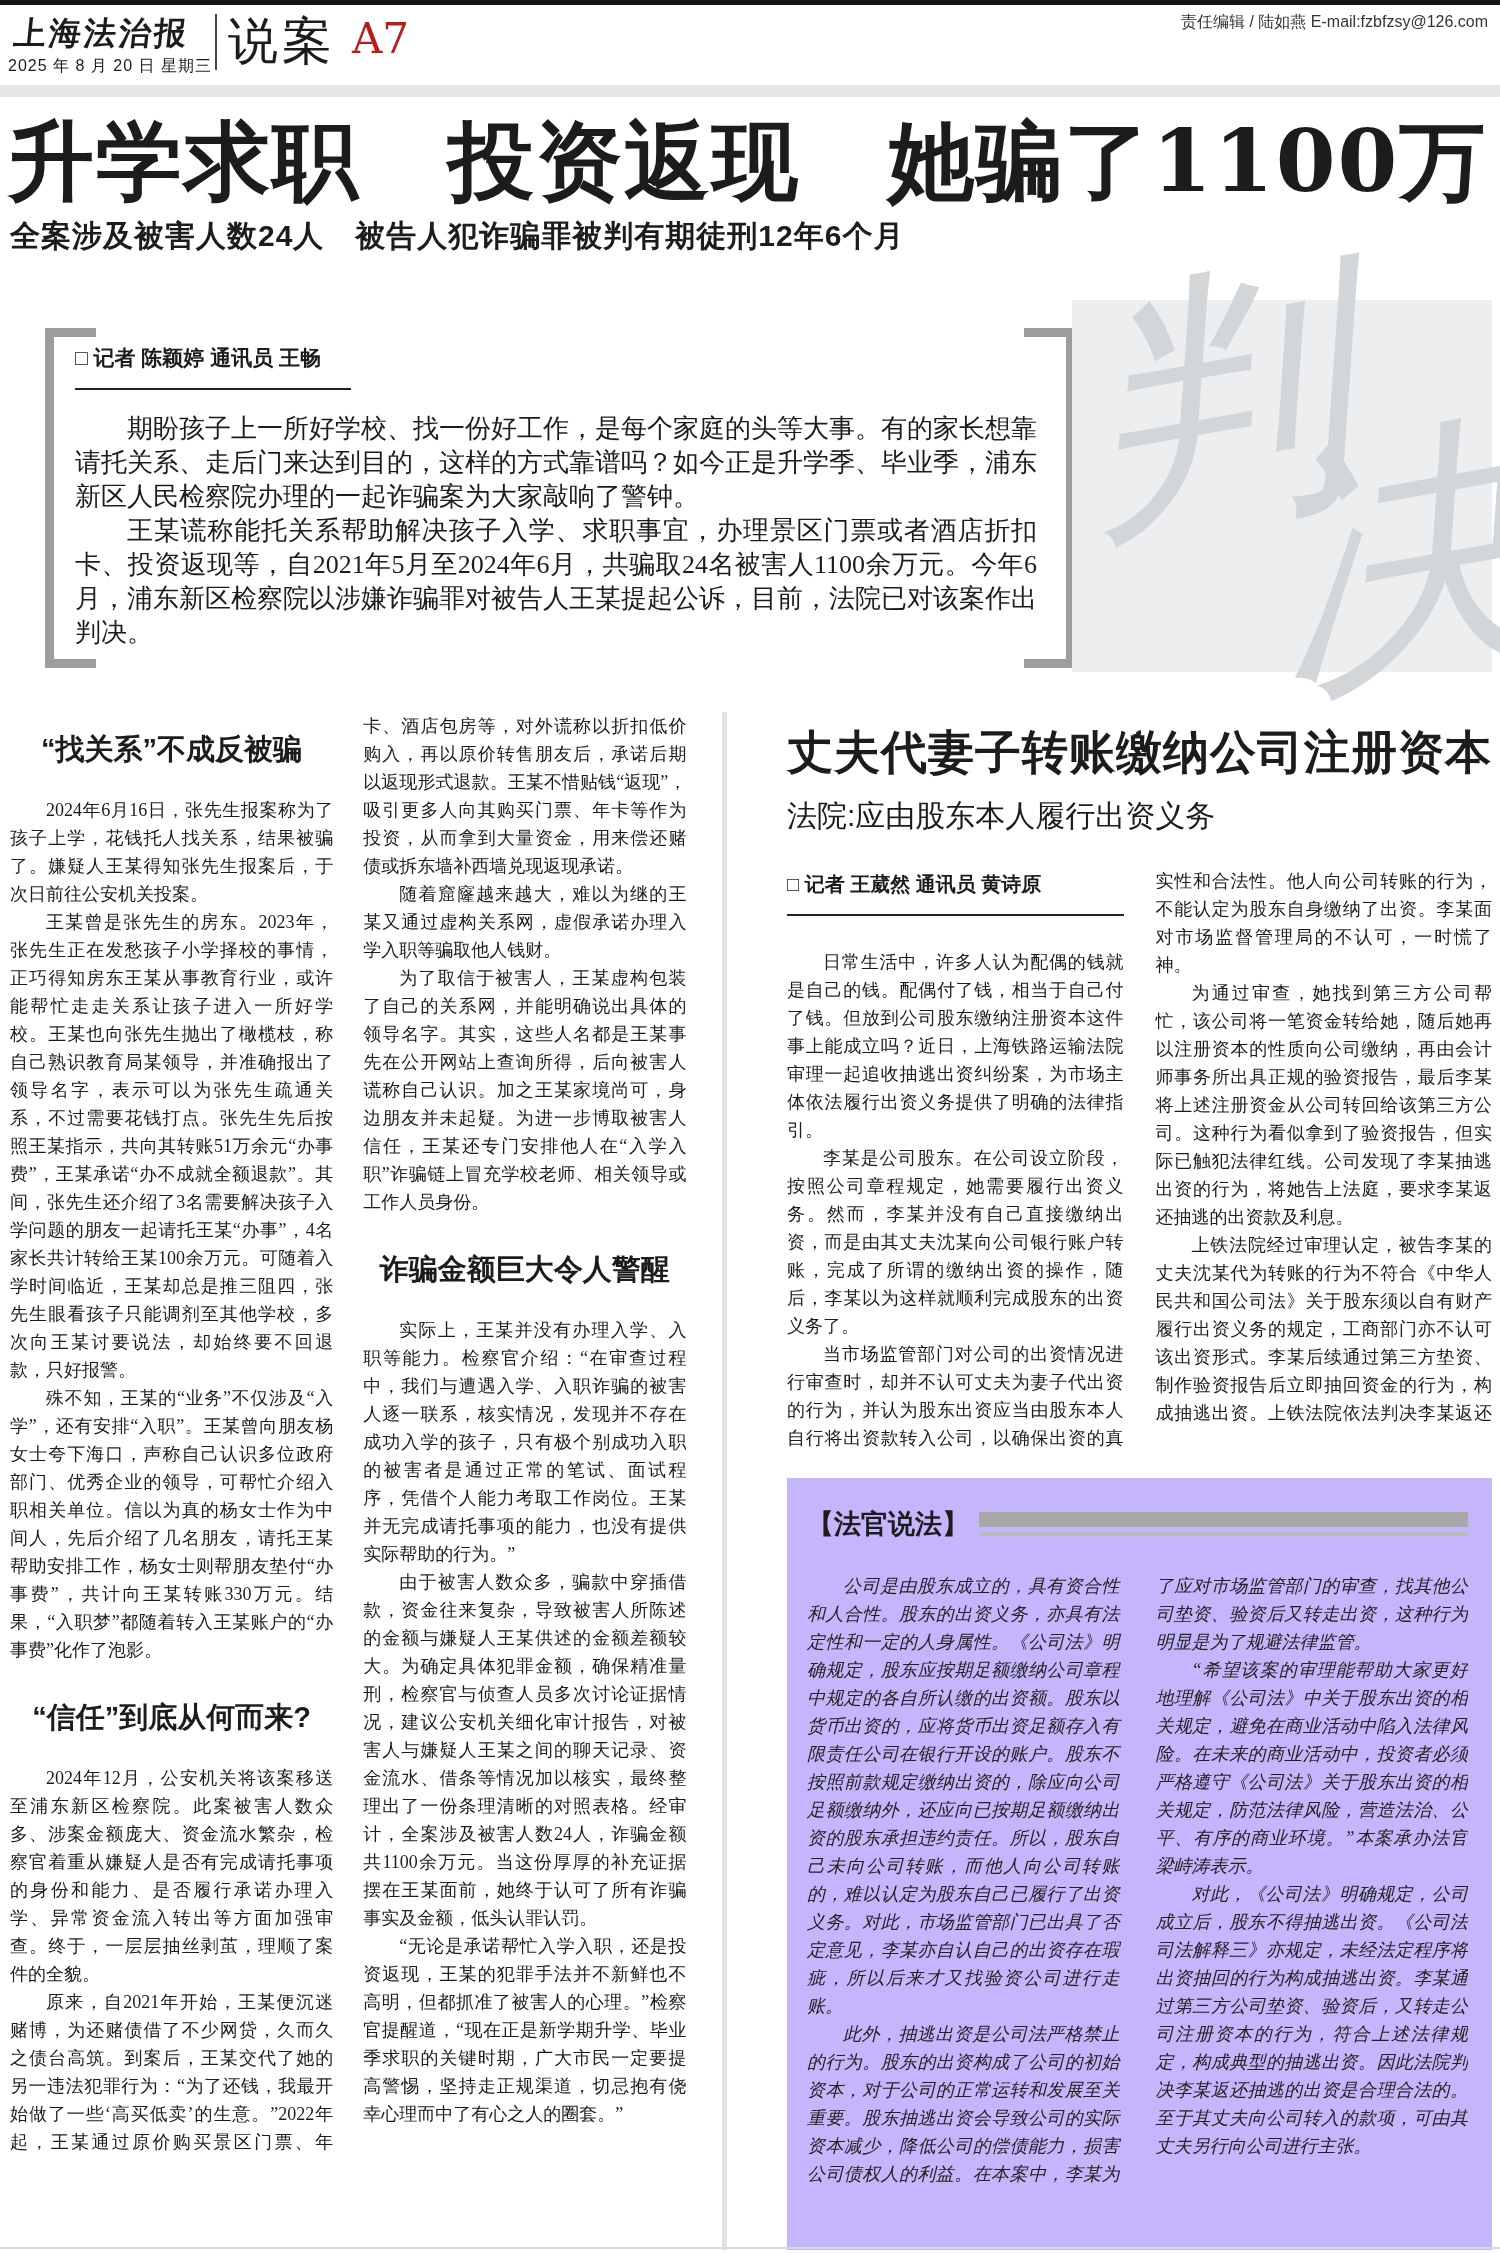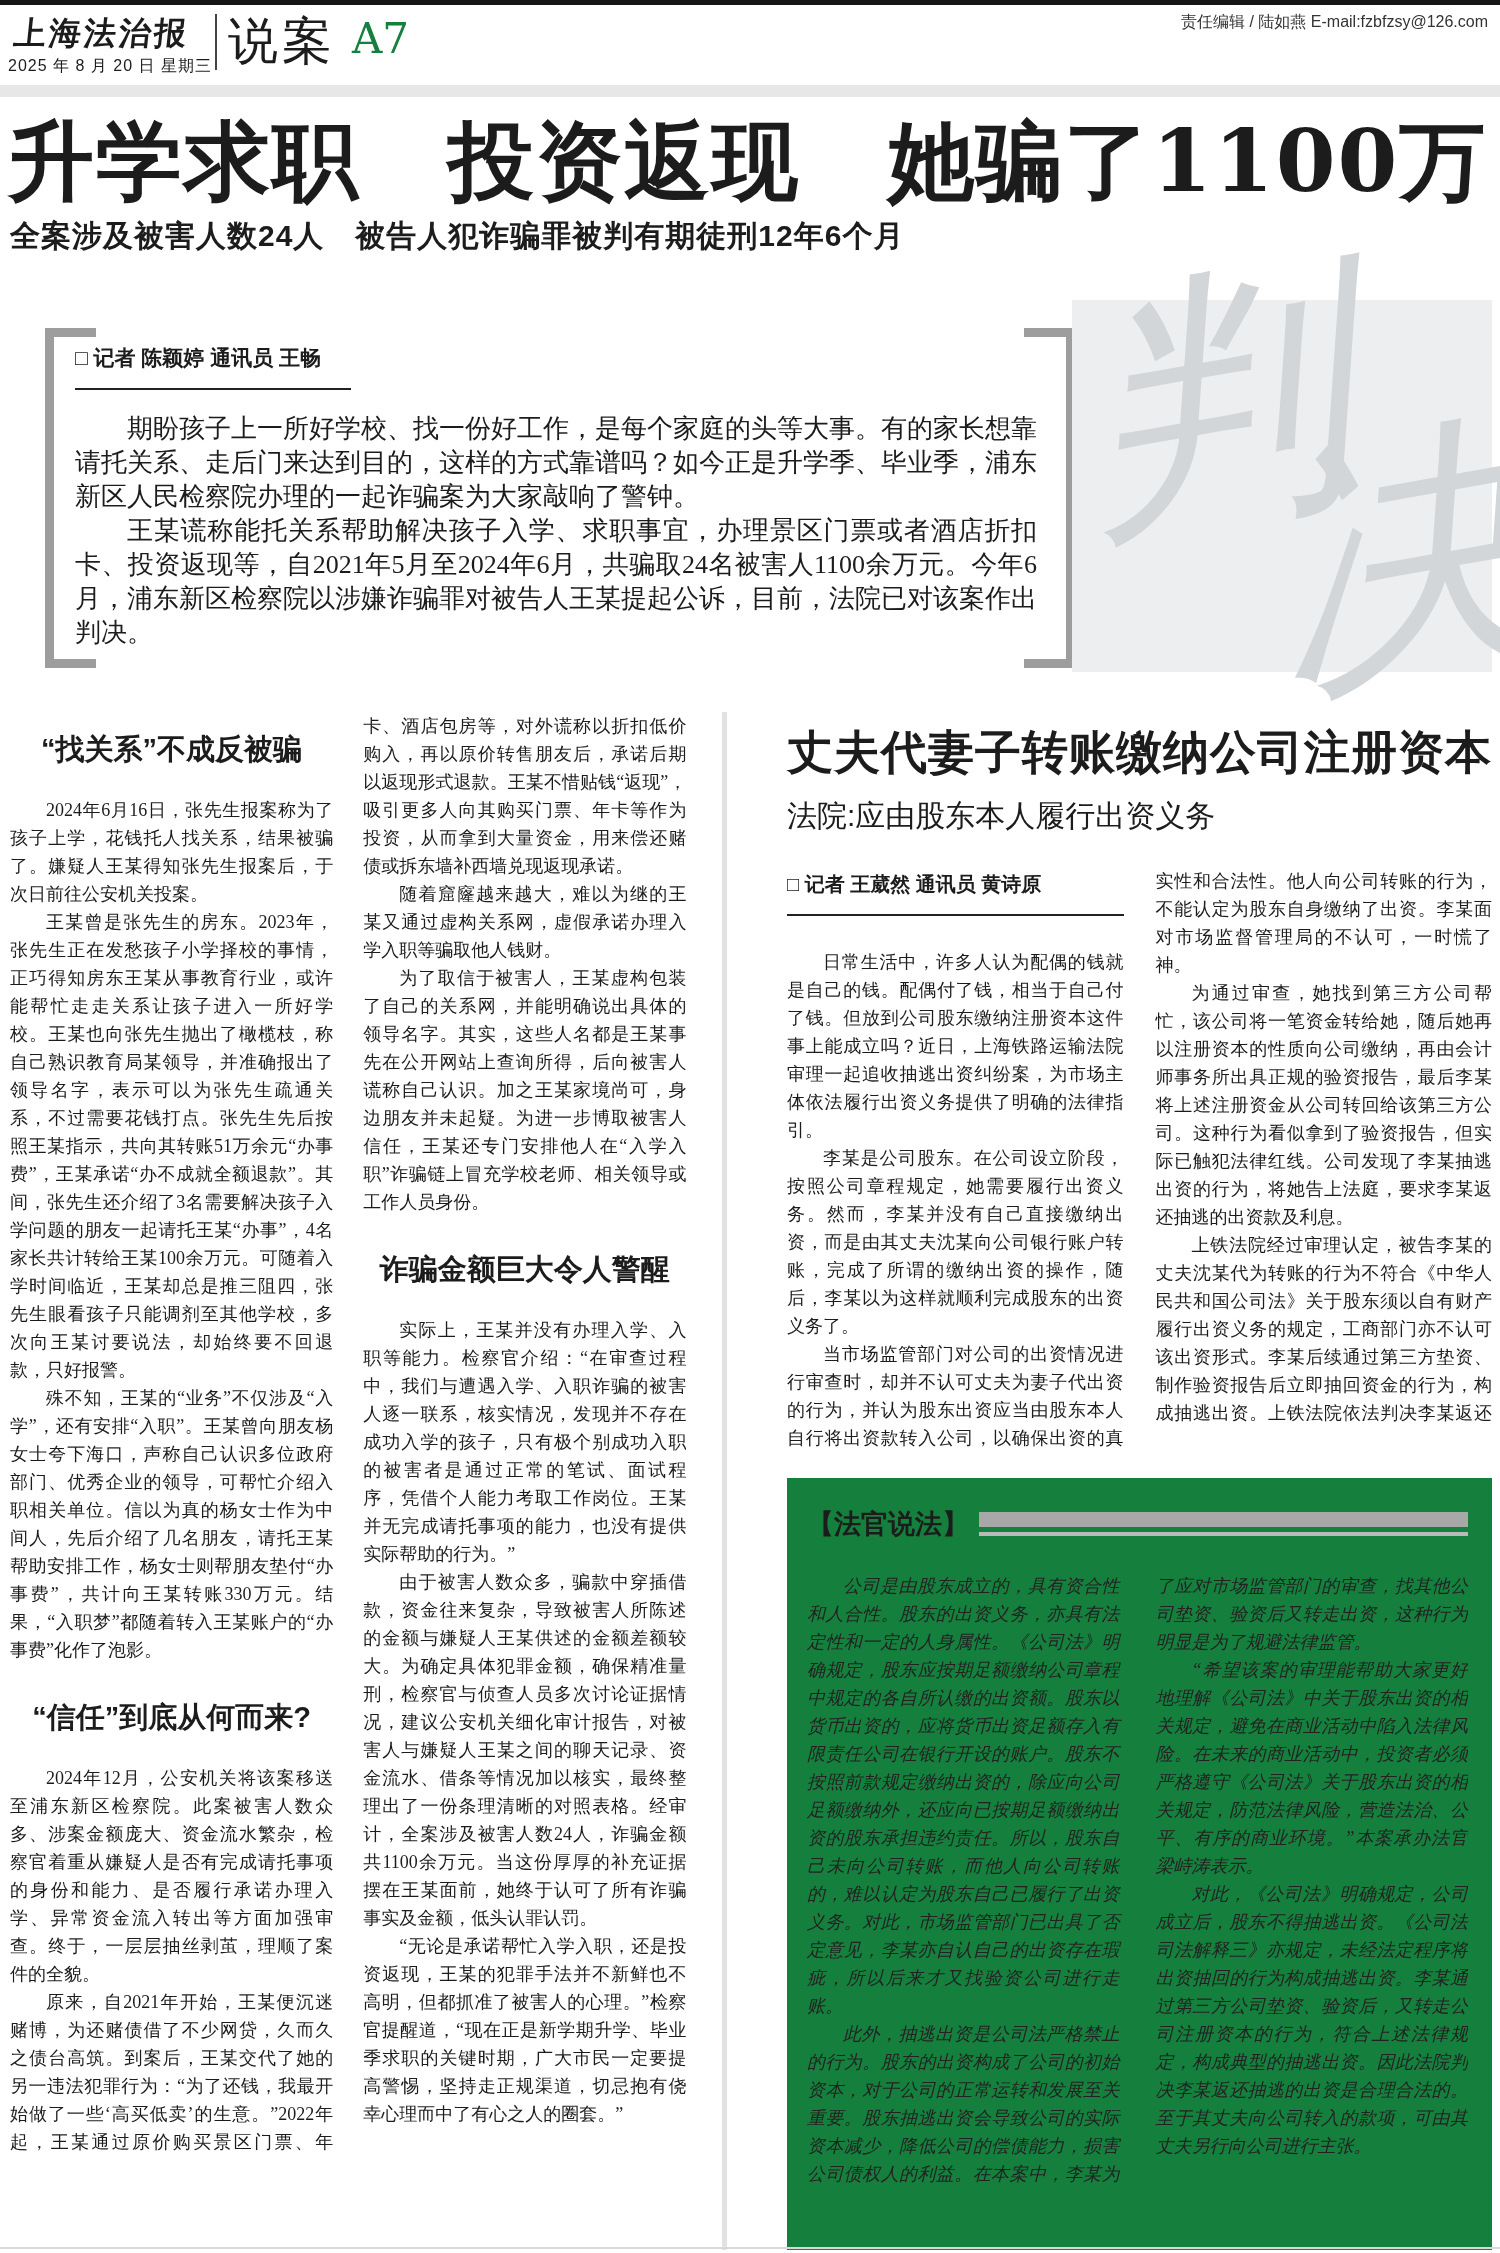--- a/index.html
+++ b/index.html
@@ -6,21 +6,21 @@
   .page{position:relative;width:1500px;height:2253px;background:#ffffff;
         font-family:"Liberation Serif","DejaVu Serif",serif;color:#1c1c1c;overflow:hidden;}
   .topbar{position:absolute;left:0;top:0;width:100%;height:5px;background:#161616;}
   
   .mast-logo{position:absolute;left:14px;top:12px;font-size:32px;font-weight:bold;
              font-family:"DejaVu Serif",serif;letter-spacing:3px;transform:skewX(-6deg);}
   .mast-date{position:absolute;left:8px;top:56px;font-size:16px;font-family:"Liberation Sans",sans-serif;letter-spacing:1px;}
   .hdr-divider{position:absolute;left:215px;top:14px;width:2px;height:56px;background:#444;}
   .sec-name{position:absolute;left:228px;top:8px;font-size:50px;font-weight:normal;
             font-family:"Liberation Sans",sans-serif;letter-spacing:4px;}
-  .page-no{position:absolute;left:352px;top:14px;font-size:42px;color:#15803d;font-family:"DejaVu Serif",serif;}
+  .page-no{position:absolute;left:352px;top:14px;font-size:42px;color:#b91c1c;font-family:"DejaVu Serif",serif;}
   .editor{position:absolute;right:12px;top:12px;font-size:16px;color:#333;font-family:"Liberation Sans",sans-serif;}
   .hdr-band{position:absolute;left:0;top:85px;width:100%;height:12px;background:#e7e7e7;}
   
   .headline{position:absolute;left:8px;top:104px;width:1486px;font-size:86px;font-weight:bold;
             font-family:"DejaVu Serif",serif;letter-spacing:2px;white-space:nowrap;}
   .deck{position:absolute;left:10px;top:216px;font-size:30px;font-weight:bold;
         font-family:"Liberation Sans",sans-serif;letter-spacing:1px;}
   
   .intro-box{position:absolute;left:45px;top:328px;width:1030px;height:322px;}
   .bracket{position:absolute;width:42px;height:100%;top:0;}
@@ -45,21 +45,21 @@
   .left-flow p,.a2-flow p{margin:0;font-size:18px;line-height:28px;text-align:justify;text-indent:2em;}
   .vrule{width:5px;background:#e2e2e2;margin-left:4px;}
   .right-col{flex:1;padding-left:28px;}
   .a2-headline{font-size:46px;font-weight:bold;font-family:"DejaVu Serif",serif;
                margin:10px 0 0 0;letter-spacing:1px;white-space:nowrap;}
   .a2-sub{font-size:30px;font-family:"Liberation Sans",sans-serif;margin-top:12px;}
   .a2-flow{margin-top:30px;height:585px;column-count:2;column-gap:32px;overflow:hidden;}
   .a2-byline{font-size:20px;font-weight:bold;font-family:"Liberation Sans",sans-serif;
              border-bottom:2px solid #222;padding:4px 0 16px 0;margin-bottom:32px;}
   
-  .judge-box{margin-top:26px;background:#15803d;height:772px;padding:28px 24px 12px 20px;box-sizing:border-box;}
+  .judge-box{margin-top:26px;background:#c4b5fd;height:772px;padding:28px 24px 12px 20px;box-sizing:border-box;}
   .jb-head{display:flex;align-items:center;}
   .jb-title{font-size:27px;font-weight:bold;font-family:"Liberation Sans",sans-serif;white-space:nowrap;}
   .jb-bars{flex:1;margin-left:10px;}
   .jb-bar-thick{height:15px;background:#a8a8a8;}
   .jb-bar-thin{height:4px;background:#b9b9b9;margin-top:5px;}
   .jb-cols{margin-top:30px;height:640px;column-count:2;column-gap:36px;overflow:hidden;}
   .jb-cols p{margin:0;font-size:18px;line-height:28px;text-align:justify;text-indent:2em;
              font-style:italic;color:#222;}
   .bottom-rule{position:absolute;left:0;bottom:4px;width:100%;height:2px;background:#d9d9d9;}
 </style>

